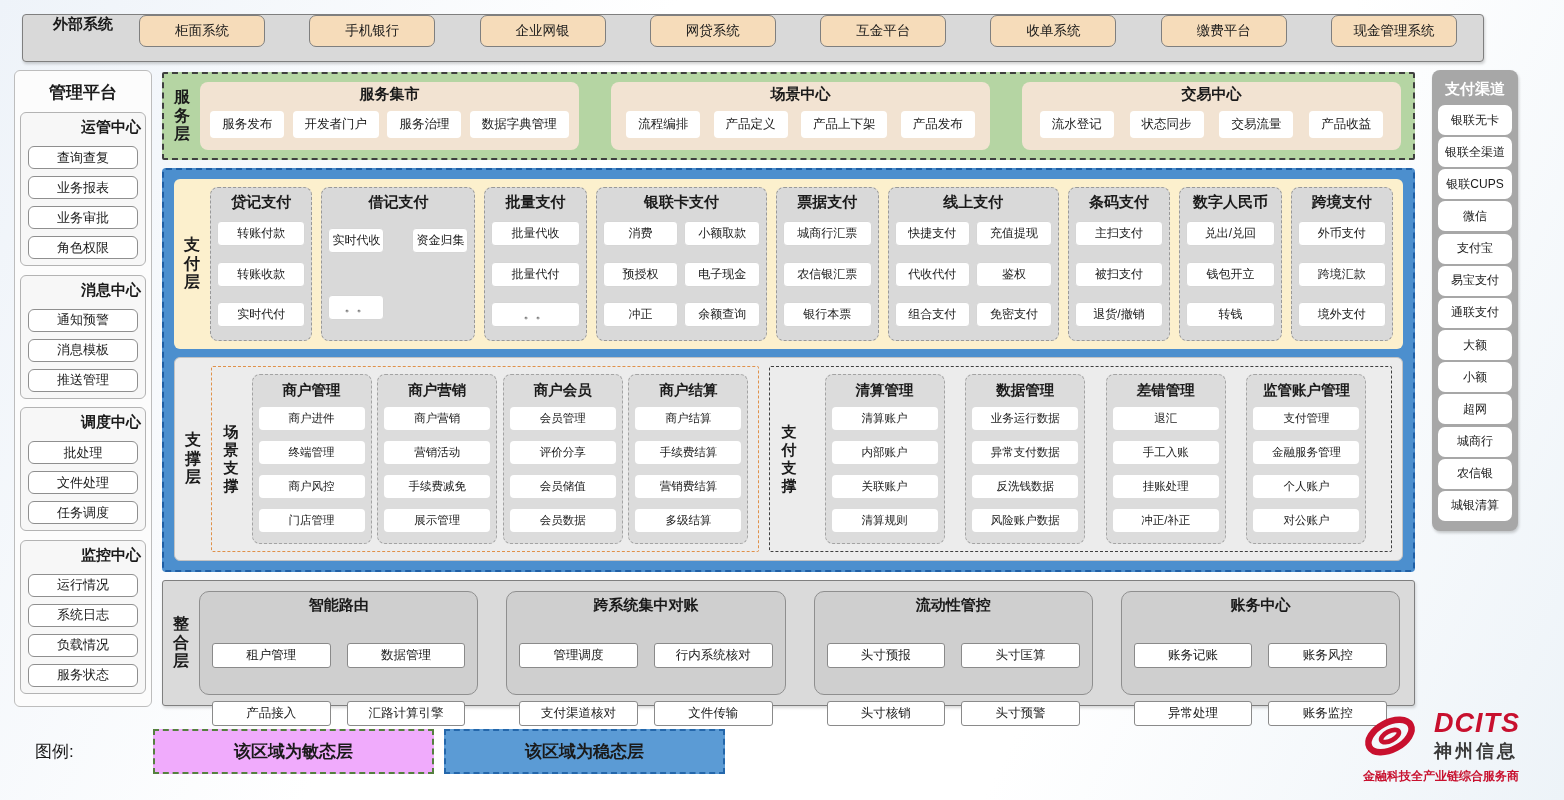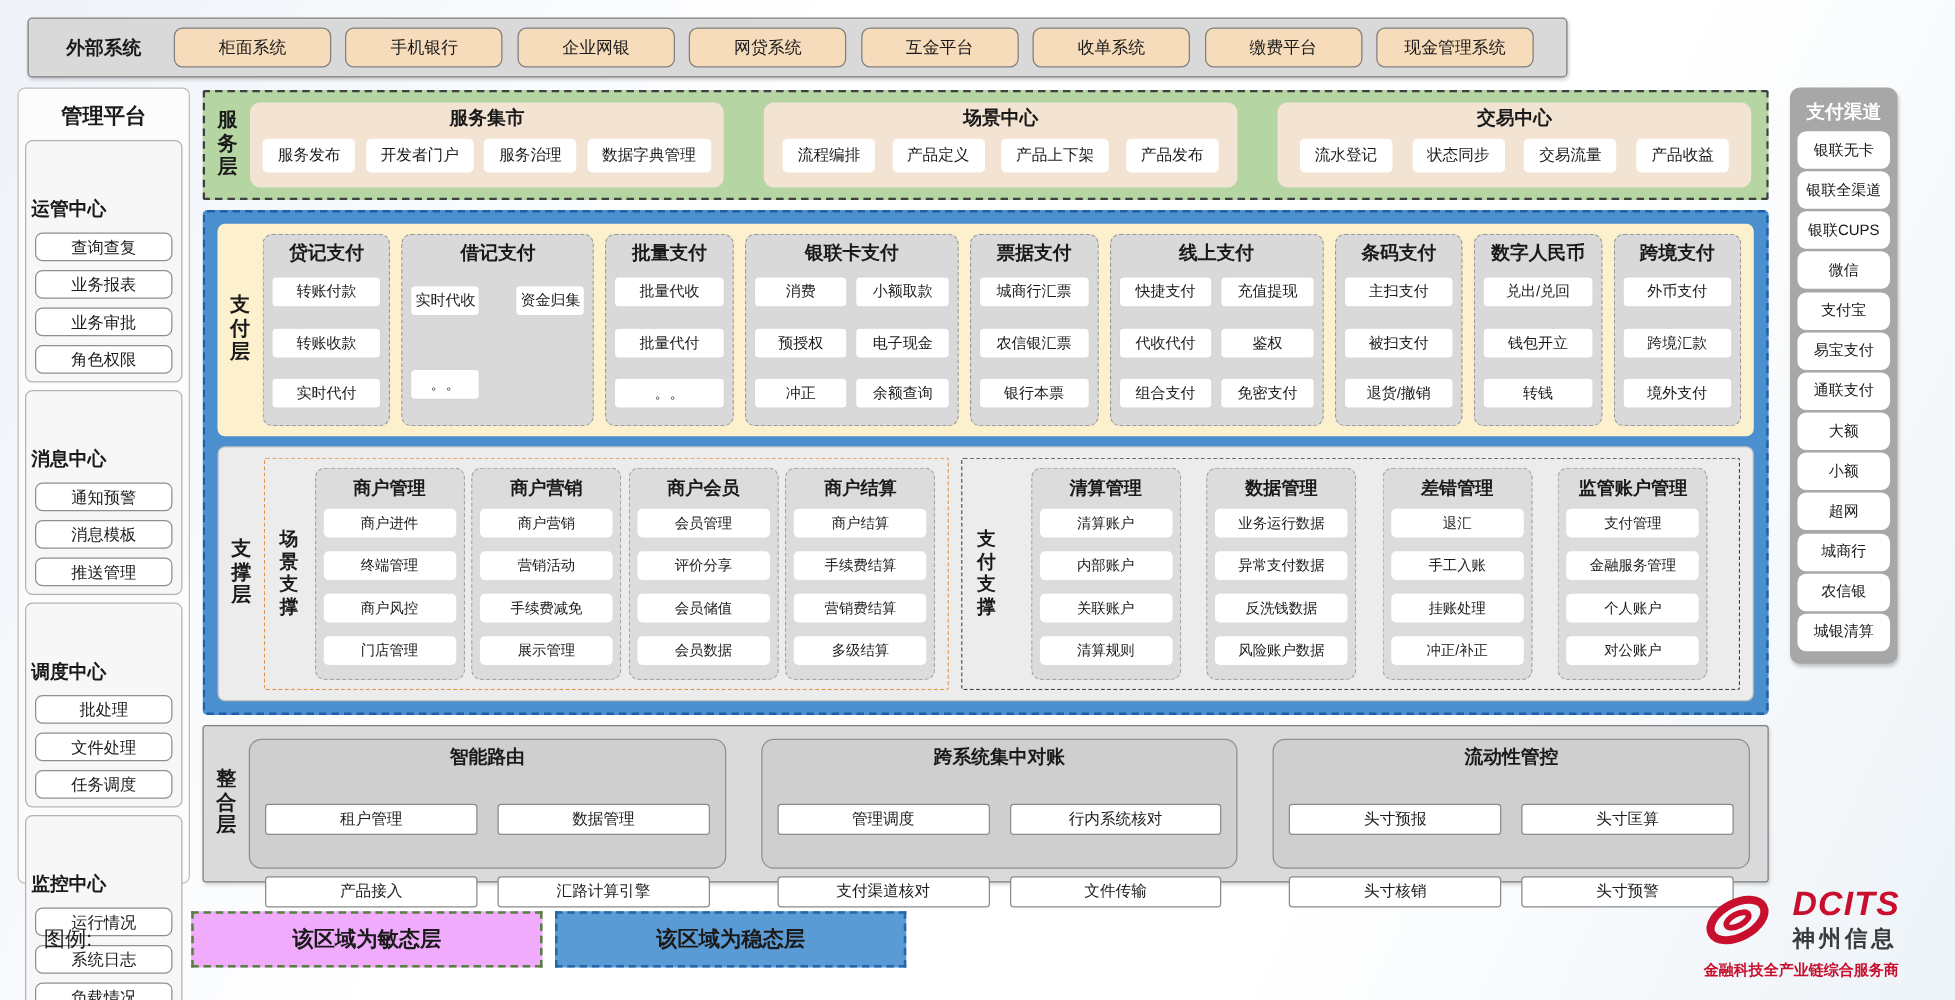--- a/index.html
+++ b/index.html
@@ -7,43 +7,43 @@
   body {
     font-family: "Liberation Sans", "DejaVu Sans", sans-serif;
     background: linear-gradient(115deg, #eef3f9 0%, #ffffff 35%, #ffffff 70%, #edf3f8 100%);
     color:#1a1a1a;
     overflow:hidden;
   }
   .page { position:relative; width:1564px; height:800px; }
 
   
   .topbar {
-    position:absolute; left:22px; top:14px; width:1232px; height:48px;
+    position:absolute; left:22px; top:14px; width:1462px; height:48px;
     background:#d9d9d9; border:1.5px solid #7f7f7f; border-radius:4px;
-    display:flex; align-items:center; box-shadow:1px 2px 3px rgba(0,0,0,.18);
+    display:flex; align-items:flex-start; box-shadow:1px 2px 3px rgba(0,0,0,.18);
   }
   .topbar-label { font-weight:bold; font-size:15px; padding:0 26px 0 30px; white-space:nowrap; }
   .topbar-items { flex:1; display:flex; justify-content:space-between; align-items:center; padding-right:26px; }
   .tan-btn {
     min-width:126px; height:32px; padding:0 14px;
     background:#f6dcba; border:1px solid #7f7f7f; border-radius:7px;
     display:flex; align-items:center; justify-content:center;
     font-size:13.5px; white-space:nowrap;
   }
 
   
   .left-sidebar {
     position:absolute; left:14px; top:70px; width:138px; height:637px;
     background:#fcfcfc; border:1px solid #bdbdbd; border-radius:6px;
     padding:6px 5px; display:flex; flex-direction:column;
   }
   .mp-title { font-weight:bold; font-size:17px; text-align:center; padding:4px 0 8px; }
   .mp-groups { flex:1; display:flex; flex-direction:column; justify-content:space-between; }
   .mp-group { border:1px solid #b3b3b3; border-radius:6px; background:#f7f7f7; padding:3px 4px 6px; margin-bottom:6px; }
-  .mp-group-title { font-weight:bold; font-size:15px; text-align:left; padding:2px 0 2px;margin-top:40px; }
+  .mp-group-title { font-weight:bold; font-size:15px; text-align:right; padding:2px 0 2px; }
   .mp-item {
     background:#ffffff; border:1px solid #8f8f8f; border-radius:6px;
     height:23px; margin:7px 3px 0; display:flex; align-items:center; justify-content:center;
     font-size:13px; white-space:nowrap;
   }
 
   
   .v-label {
     width:36px; display:flex; flex-direction:column; align-items:center; justify-content:center;
     font-weight:bold; font-size:16px; line-height:1.18; flex:0 0 36px;
@@ -466,20 +466,29 @@
             <div class="int-item">文件传输</div>
           </div>
         </div>
         <div class="int-group">
           <div class="int-group-title">流动性管控</div>
           <div class="int-items">
             <div class="int-item">头寸预报</div>
             <div class="int-item">头寸匡算</div>
             <div class="int-item">头寸核销</div>
             <div class="int-item">头寸预警</div>
+          </div>
+        </div>
+        <div class="int-group">
+          <div class="int-group-title">账务中心</div>
+          <div class="int-items">
+            <div class="int-item">账务记账</div>
+            <div class="int-item">账务风控</div>
+            <div class="int-item">异常处理</div>
+            <div class="int-item">账务监控</div>
           </div>
         </div>
       </div>
   </div>
 
   <div class="channels">
     <div class="channels-title">支付渠道</div>
     <div class="channels-items">
         <div class="channel-item">银联无卡</div>
         <div class="channel-item">银联全渠道</div>

